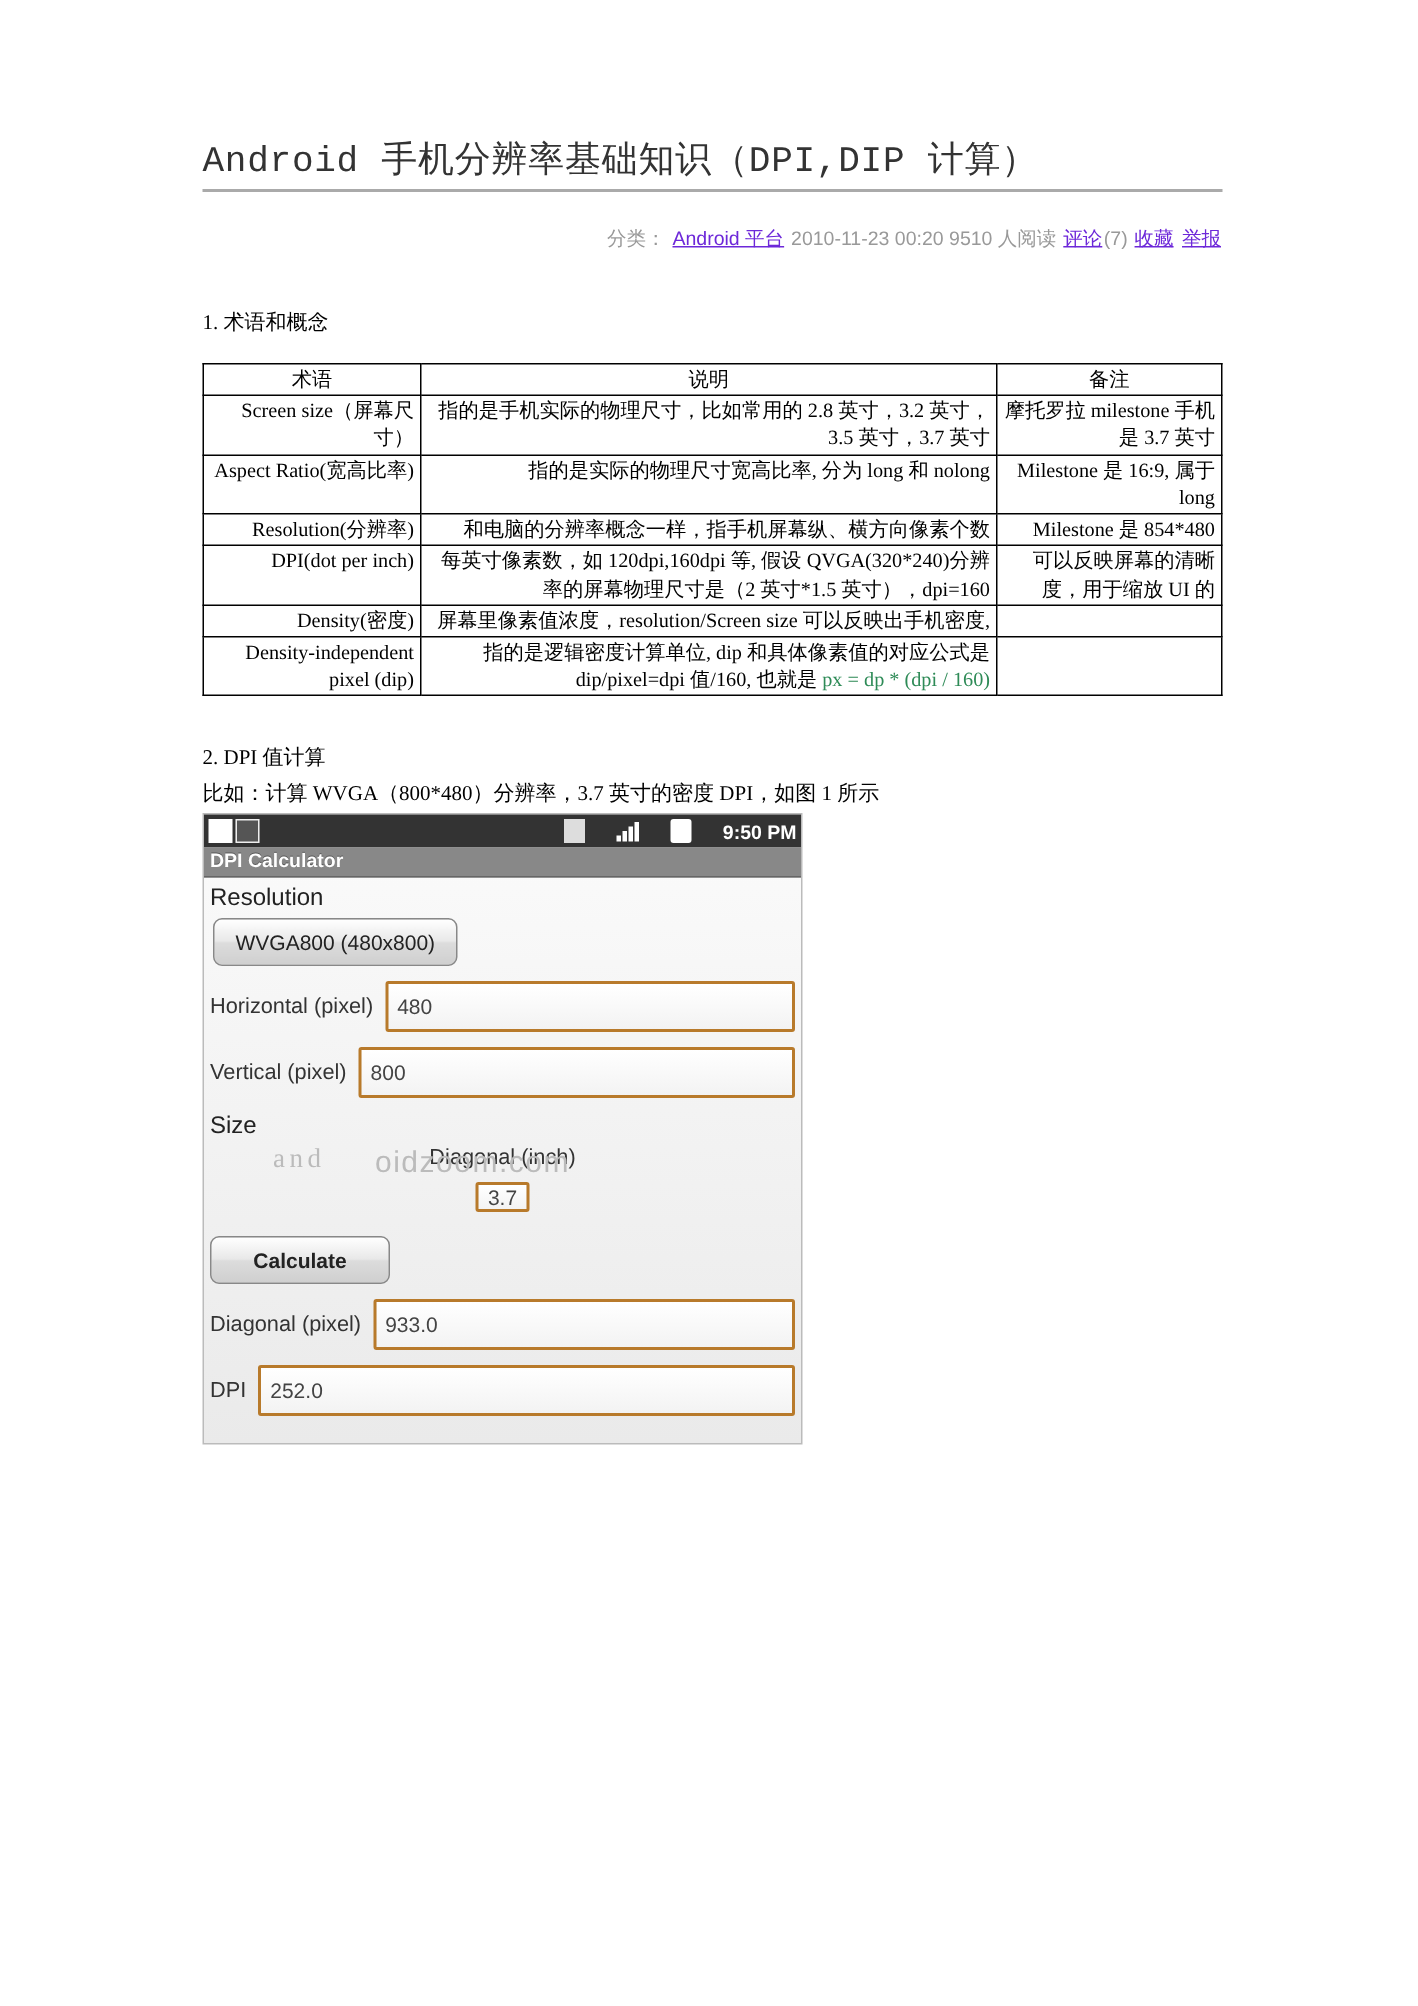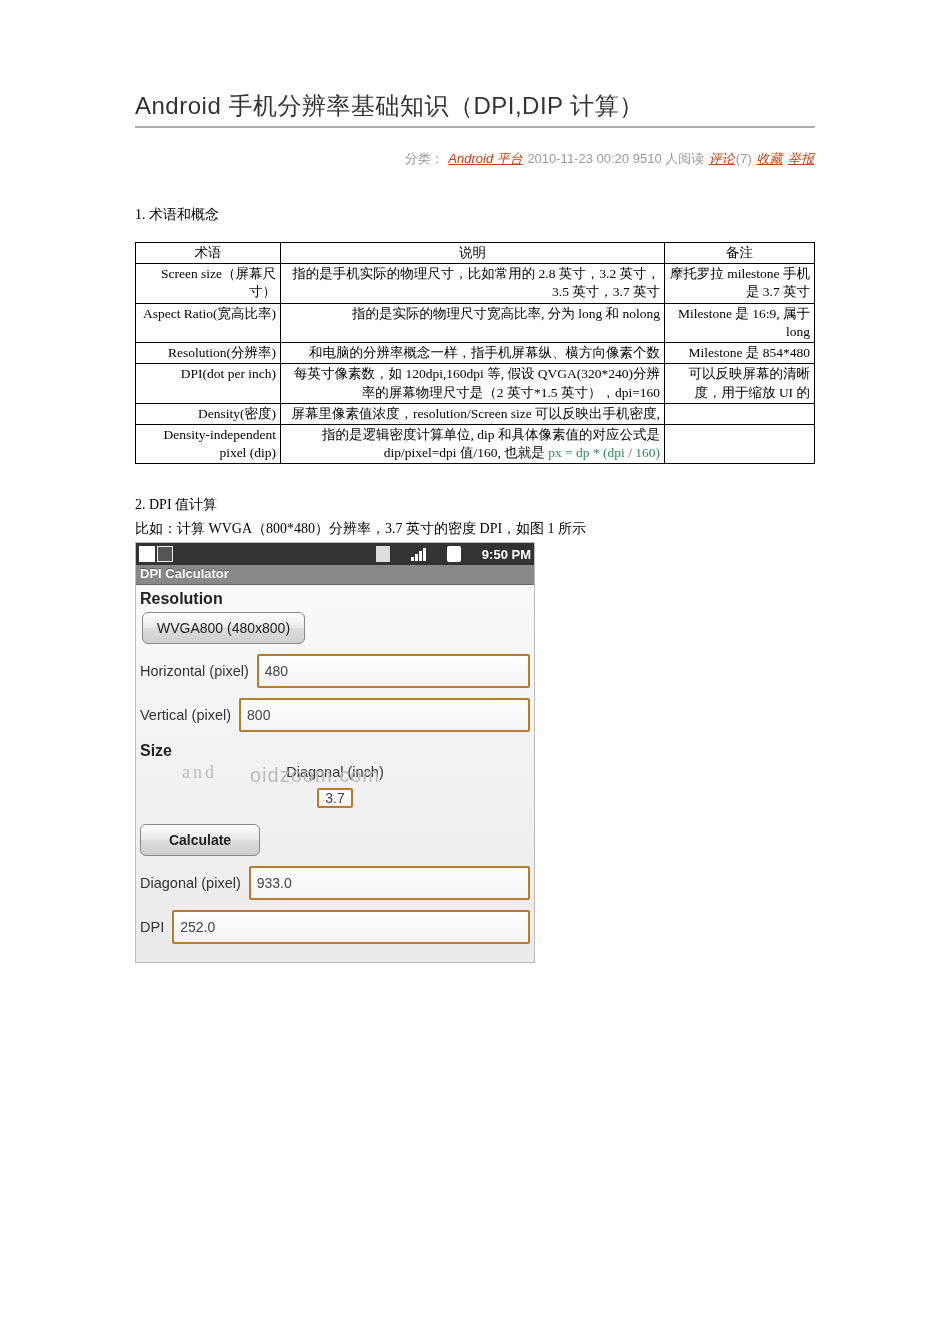--- a/index.html
+++ b/index.html
@@ -8,42 +8,41 @@
     background: #fff;
     font-family: "SimSun", "宋体", serif;
     font-size: 14px;
     color: #000;
     width: 945px;
   }
   .page {
     padding: 90px 130px 60px 135px;
   }
   h1 {
-    font-family: Liberation Sans, sans-serif;
+    font-family: Liberation Mono, monospace;
     font-size: 24px;
     font-weight: 400;
     color: #333;
     border-bottom: 2px solid #aaa;
     padding-bottom: 4px;
     margin: 0 0 22px 0;
     letter-spacing: 0.5px;
   }
   .meta-line {
     font-family: Arial, "Microsoft YaHei", sans-serif;
     font-size: 13px;
     color: #999;
     text-align: right;
     margin-bottom: 38px;
   }
   .meta-line .lbl { color:#999; }
   .meta-line a {
-    color:#c2410c;
+    color:#6d28d9;
     text-decoration: underline;
     margin: 0 1px;
-    font-style: italic;
   }
   .section-title {
     font-size: 14px;
     margin: 0 0 18px 0;
   }
   .subnote {
     font-size: 14px;
     margin: 32px 0 6px 0;
   }
   table.tbl {
@@ -107,21 +106,21 @@
     padding: 1px 4px 3px 4px;
     border-bottom:1px solid #666;
     text-shadow: 0 -1px 0 #555;
   }
   .panel {
     padding: 3px 4px 8px 4px;
   }
   .grp-title {
     font-family: Verdana, Arial, sans-serif;
     font-size: 16px;
-    font-weight: bold;
+    font-weight: normal;
     color:#222;
     margin: 2px 0 4px 0;
   }
   .btn {
     display:inline-block;
     min-width: 90px;
     padding: 7px 14px;
     border: 1px solid #888;
     border-radius: 6px;
     background: linear-gradient(#fff,#e8e8e8 48%, #dcdcdc 52%, #cfcfcf);

